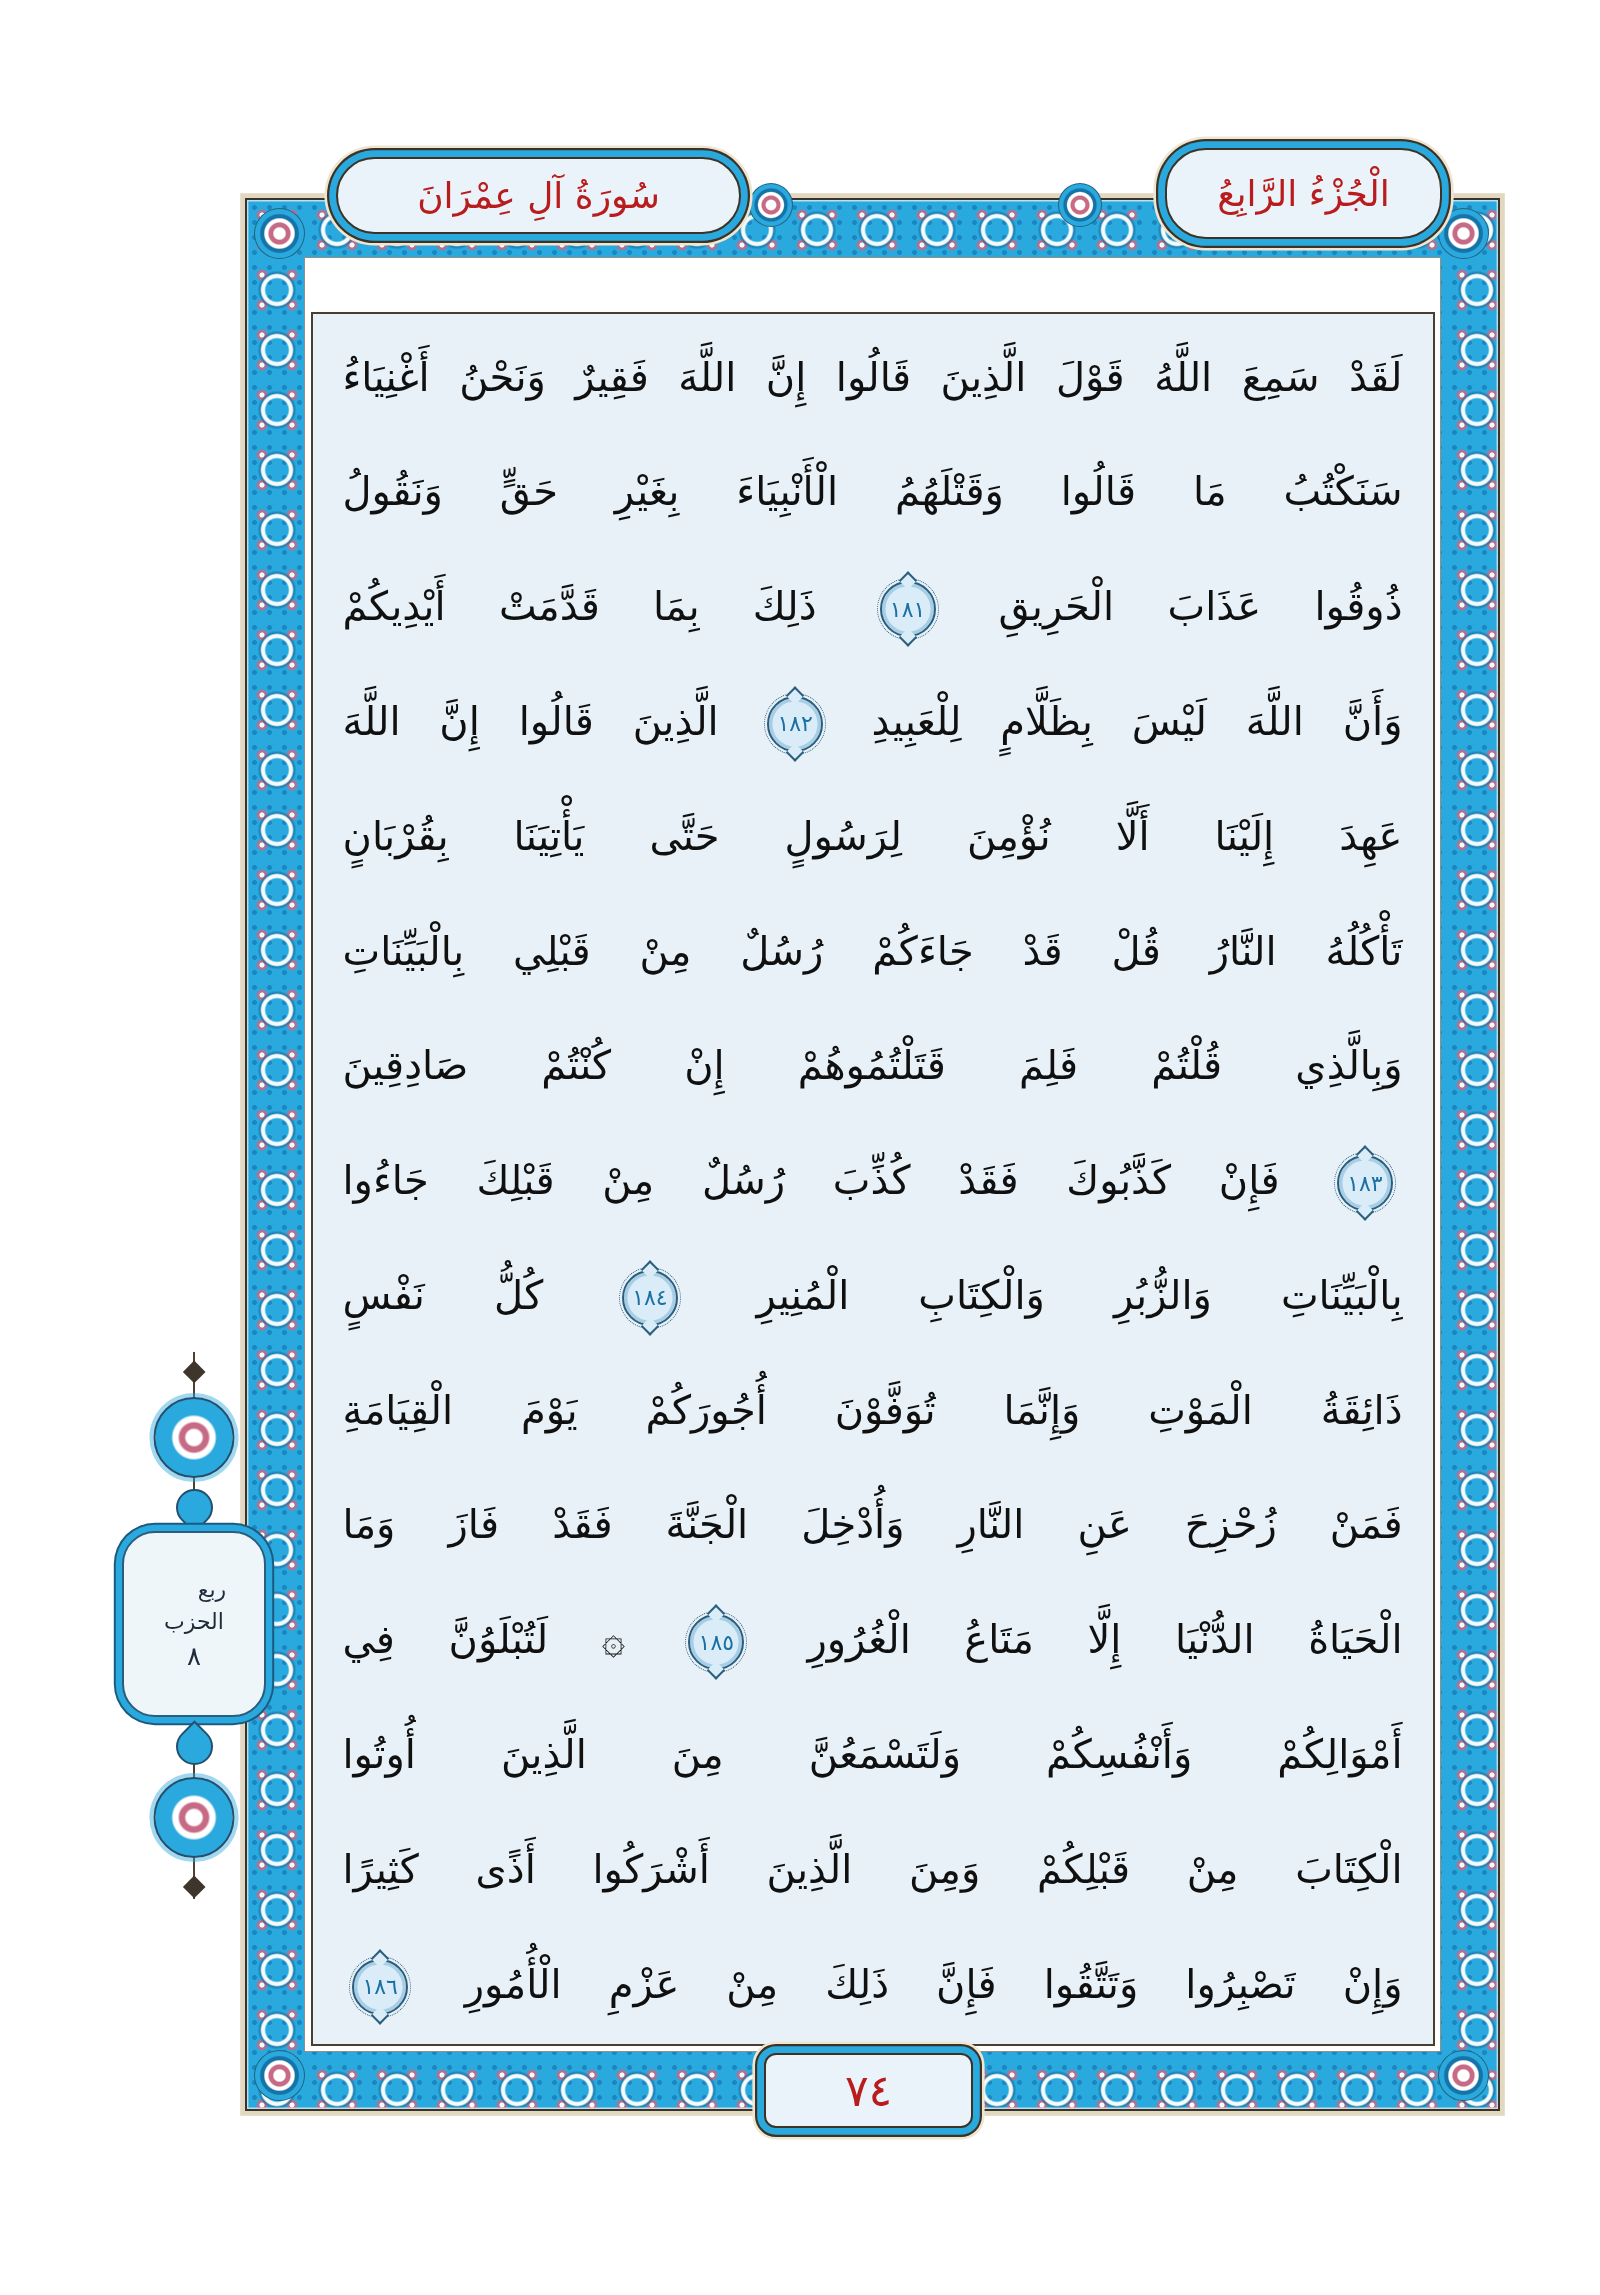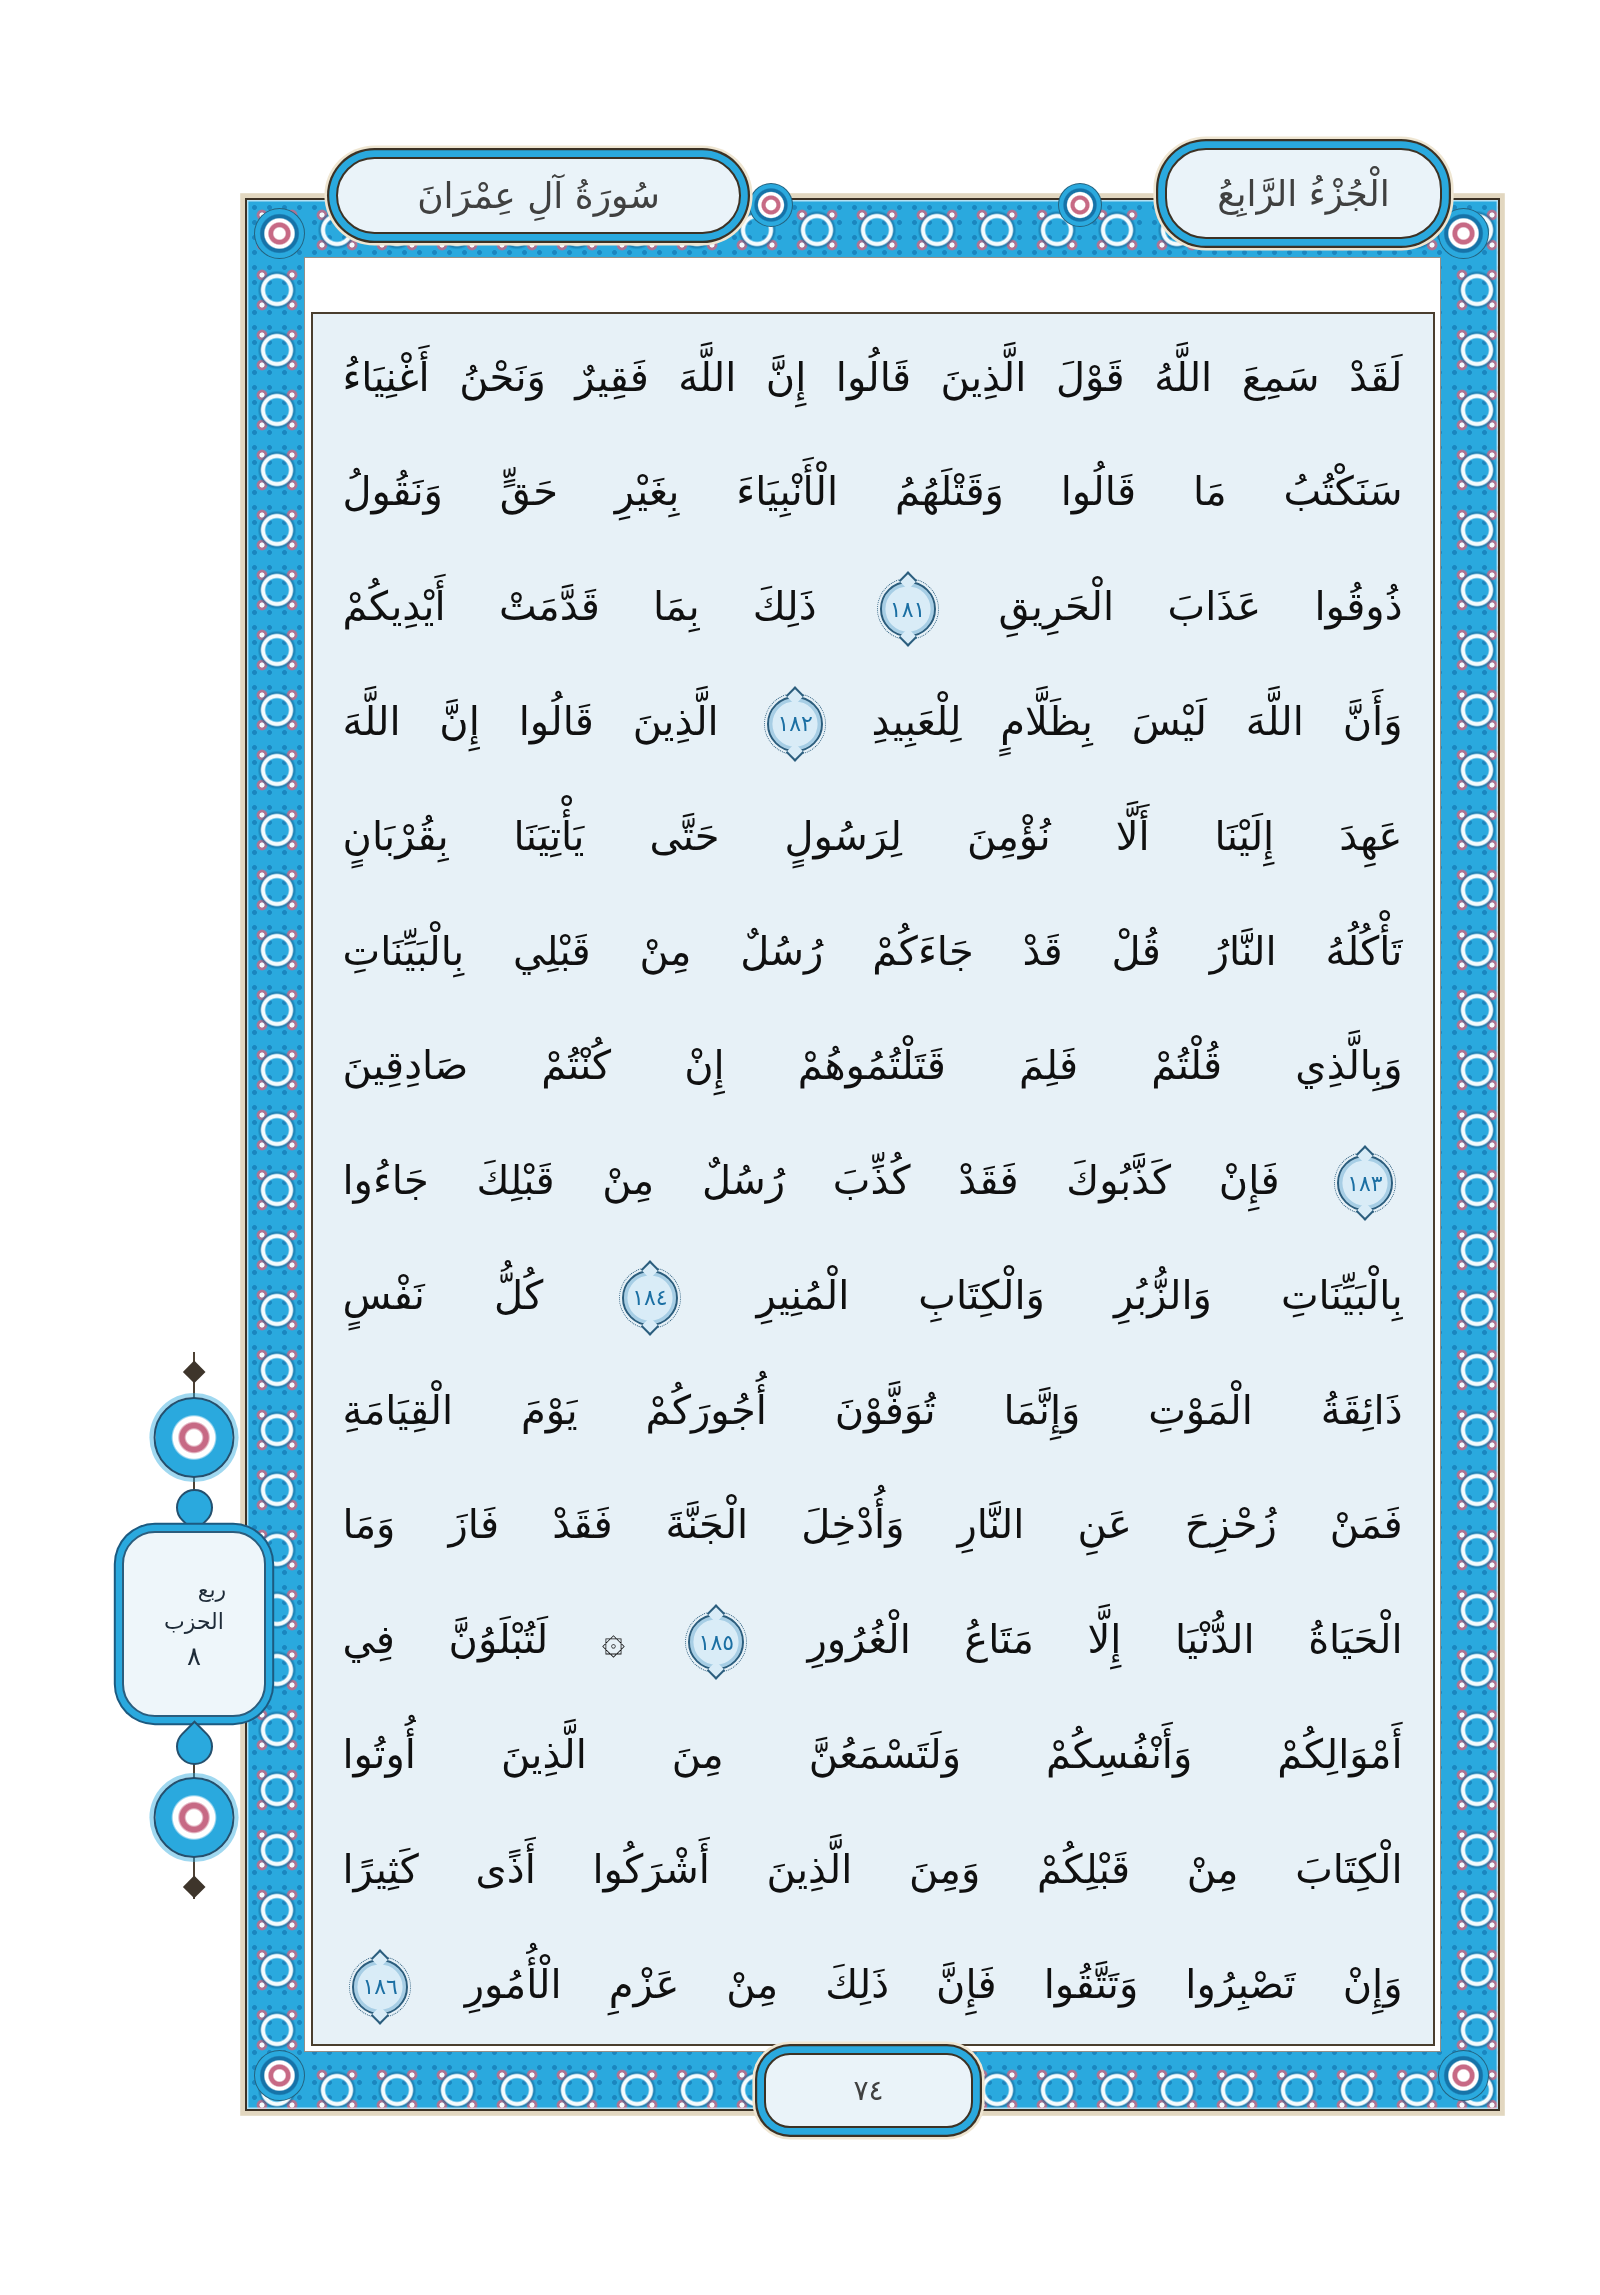--- a/index.html
+++ b/index.html
@@ -89,27 +89,27 @@
 
   
   .cartouche{
     position:absolute;
     display:flex;align-items:center;justify-content:center;
     background:#EAF3F9;
     border:2.1px solid var(--frame-line);
     box-shadow:0 0 0 6.8px var(--band), 0 0 0 9px var(--frame-line), 0 0 0 11.6px #EFE6D2;
     border-radius:41px;
     font-size:36px;
-    color:#404040;
+    color:#b91c1c;
   }
   .surah-cartouche{left:336px;top:157px;width:405px;height:77px;}
   .juz-cartouche{left:1165px;top:148px;width:277px;height:91px;}
   .page-number-cartouche{
     left:764px;top:2053px;width:209px;height:75px;
-    border-radius:26px;font-size:28px;
+    border-radius:12px;font-size:44px;
   }
 
   
   .rosette{
     position:absolute;width:51px;height:51px;border-radius:50%;
     background:
       radial-gradient(circle, #FFFFFF 0 16%, #C76A85 20% 30%, #FFFFFF 34% 42%, var(--band-dark) 46% 54%, rgba(0,0,0,0) 58%),
       radial-gradient(circle, var(--band) 0 100%);
     border:1.4px solid rgba(30,40,50,.55);
   }

